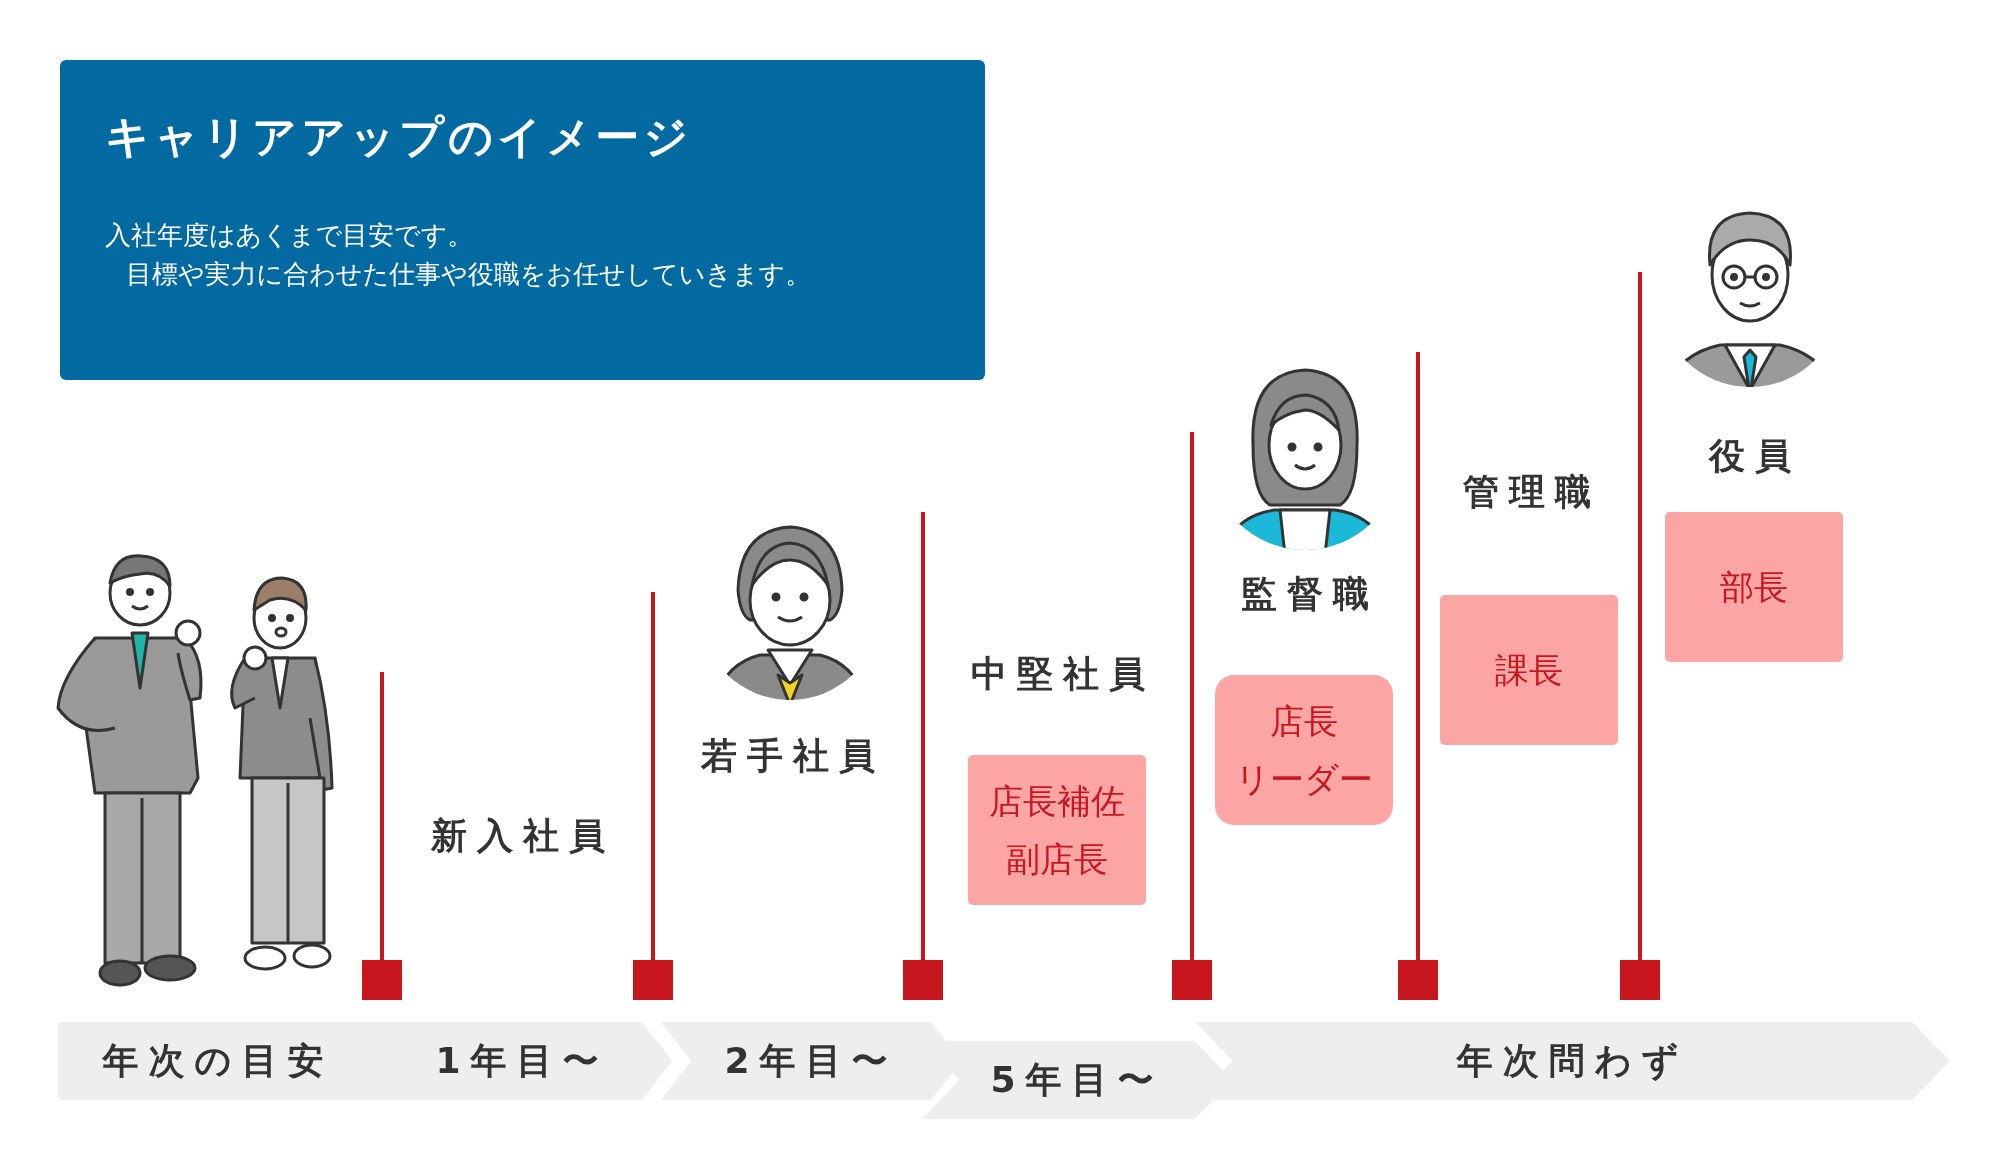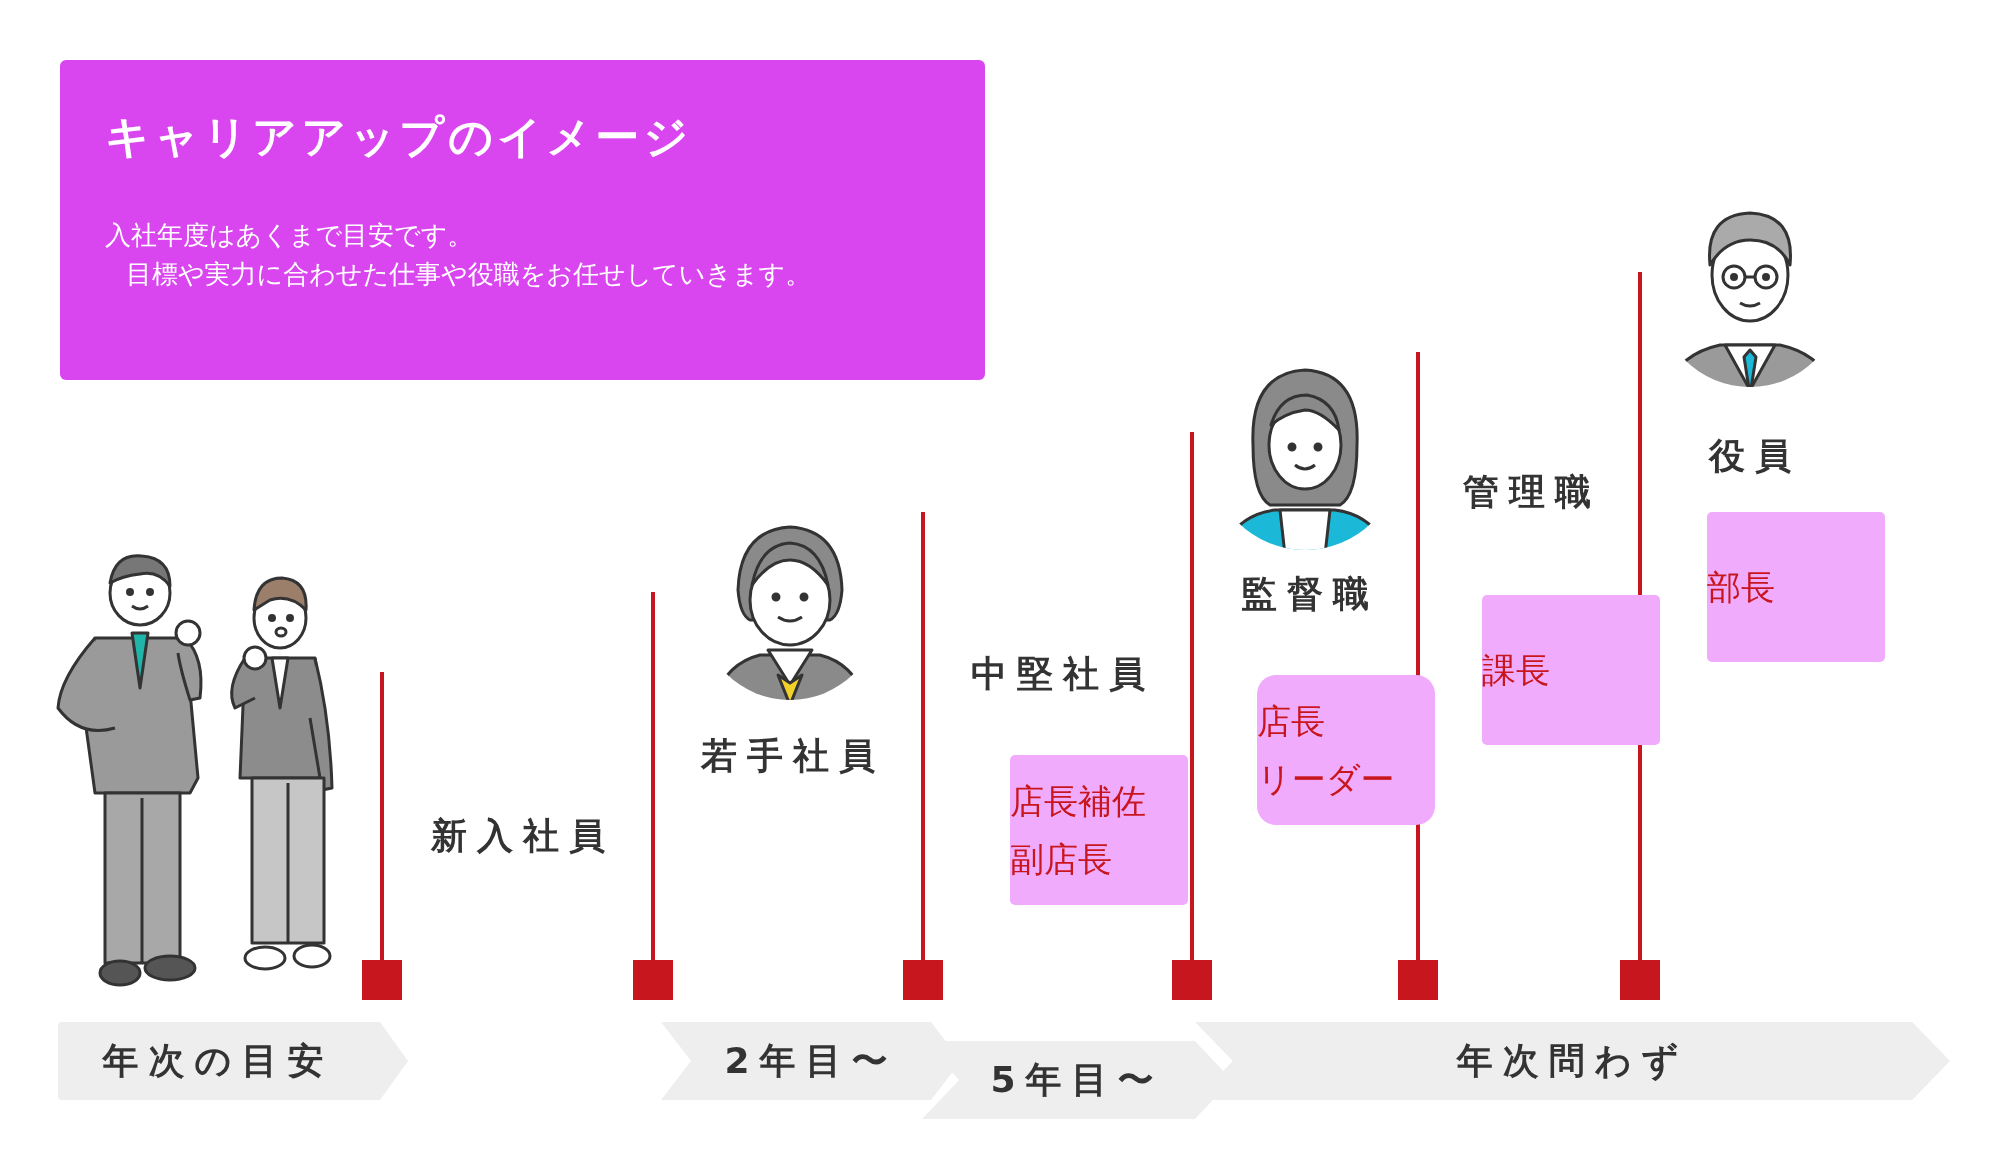--- a/index.html
+++ b/index.html
@@ -1,32 +1,32 @@
 <!DOCTYPE html>
 <html><head>
 <meta charset="utf-8">
 <style>
   html, body { margin:0; padding:0; background:#ffffff; }
   body { width:2000px; height:1160px; position:relative; overflow:hidden;
          font-family:"DejaVu Sans","Liberation Sans",sans-serif; color:#333333; }
   .header-box { position:absolute; left:60px; top:60px; width:925px; height:320px;
-                background:#d946ef; border-radius:6px; }
+                background:#0369a1; border-radius:6px; }
   .header-title { position:absolute; left:45px; top:48px; font-size:44px; font-weight:bold;
                   color:#ffffff; letter-spacing:4px; white-space:nowrap; }
   .header-sub { position:absolute; left:45px; font-size:26px; color:#ffffff; white-space:nowrap; }
   .header-sub.l1 { top:158px; }
   .header-sub.l2 { top:197px;margin-left:21px; }
 
   .vline { position:absolute; width:4px; background:#c8161e; }
   .vsq { position:absolute; width:40px; height:40px; background:#c8161e; }
 
   .stage-label { position:absolute; font-size:36px; font-weight:bold; color:#333333;
                  letter-spacing:10px; white-space:nowrap; transform:translateX(-50%); }
-  .role-box { position:absolute; background:#f0abfc; border-radius:5px; display:flex;
-              flex-direction:column; justify-content:center;margin-left:42px; }
+  .role-box { position:absolute; background:#fca5a5; border-radius:5px; display:flex;
+              flex-direction:column; align-items:center; justify-content:center; }
   .role-text { color:#c8161e; font-size:34px; line-height:58px; white-space:nowrap; }
 
   .avatar { position:absolute; }
 
   .arrow-bar { position:absolute; left:0; top:1022px; width:2000px; height:78px; }
   .seg { position:absolute; top:0; height:78px; background:#eeeeee; display:flex;
          align-items:center; justify-content:center; }
   .seg-label { font-size:36px; font-weight:bold; color:#333333; letter-spacing:10px; white-space:nowrap; }
 </style>
 </head>
@@ -166,20 +166,23 @@
 </svg>
 <div class="stage-label" style="left:1755px; top:408px;margin-top:24px;">役員</div>
 <div class="role-box" style="left:1665px; top:512px; width:178px; height:150px;">
   <div class="role-text">部長</div>
 </div>
 
 <div class="arrow-bar">
   <div class="seg" style="left:58px; width:350px; clip-path:polygon(0 0, 92% 0, 100% 50%, 92% 100%, 0 100%); border-radius:4px 0 0 4px; padding-right:30px; box-sizing:border-box;">
     <span class="seg-label">年次の目安</span>
   </div>
+  <div class="seg" style="left:372px; width:300px; clip-path:polygon(0 0, 90% 0, 100% 50%, 90% 100%, 0 100%, 10% 50%);">
+    <span class="seg-label">1年目〜</span>
+  </div>
   <div class="seg" style="left:661px; width:300px; clip-path:polygon(0 0, 90% 0, 100% 50%, 90% 100%, 0 100%, 10% 50%);">
     <span class="seg-label">2年目〜</span>
   </div>
   <div class="seg" style="left:922px; width:310px; clip-path:polygon(0 0, 88% 0, 100% 50%, 88% 100%, 0 100%, 12% 50%);margin-top:19px;">
     <span class="seg-label">5年目〜</span>
   </div>
   <div class="seg" style="left:1195px; width:755px; clip-path:polygon(0 0, 95% 0, 100% 50%, 95% 100%, 0 100%, 5% 50%);">
     <span class="seg-label">年次問わず</span>
   </div>
 </div>

